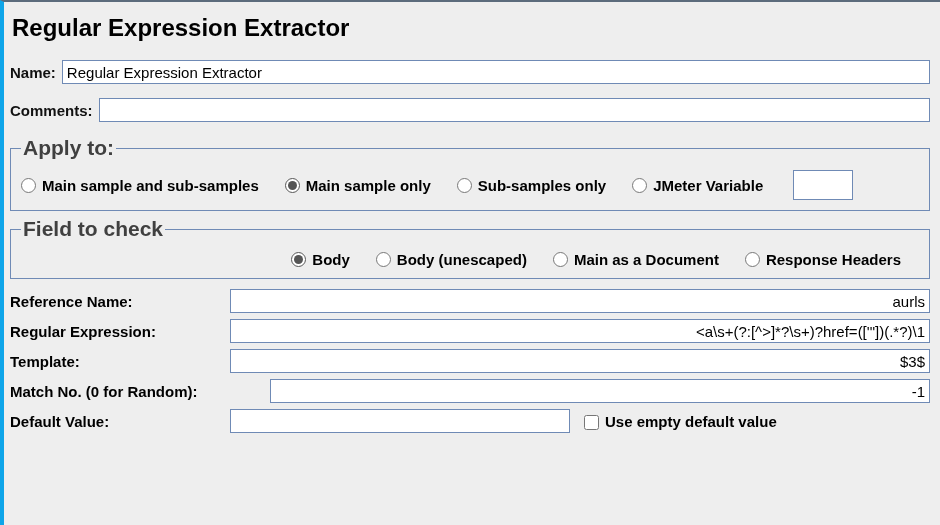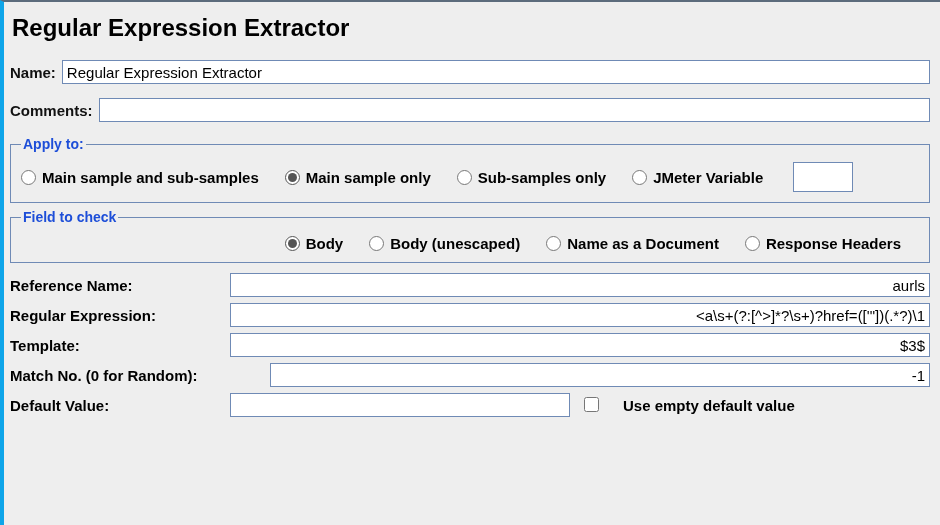--- a/index.html
+++ b/index.html
@@ -44,23 +44,23 @@
     font-family: Arial, Helvetica, sans-serif;
   }
   fieldset {
     border: 1px solid #6f8ab5;
     margin: 4px 0 6px 0;
     padding: 10px 10px 10px 10px;
     background: #eeeeee;
   }
   fieldset legend {
     font-weight: bold;
-    color: #1d4ed8;
+    color: #404040;
     padding: 0 2px;
-    font-size: 14px;
+    font-size: 21px;
   }
   .radio-row {
     display: flex;
     align-items: center;
     flex-wrap: nowrap;
     gap: 8px;
   }
   .radio-row.center {
     justify-content: flex-end;
   }
@@ -114,23 +114,22 @@
     width: 340px;
     height: 24px;
     border: 1px solid #6f8ab5;
     background: #fff;
     padding: 2px 4px;
     font-size: 15px;
     font-family: Arial, Helvetica, sans-serif;
   }
   .checkbox-row {
     display: inline-flex;
-    align-items: flex-start;
+    align-items: flex-end;
     margin-left: 14px;
-    gap: 18px;
   }
   .checkbox-row input[type="checkbox"] {
     width: 15px; height: 15px;
     margin: 0 6px 0 0;
     accent-color: #555;
     border: 1px solid #6f8ab5;
   }
   .checkbox-row span {
     font-weight: bold;
     font-size: 15px;
@@ -182,21 +181,21 @@
       <label class="radio-opt">
         <input type="radio" name="field_to_check" checked="" style="">
         <span>Body</span>
       </label>
       <label class="radio-opt">
         <input type="radio" name="field_to_check" style="">
         <span>Body (unescaped)</span>
       </label>
       <label class="radio-opt">
         <input type="radio" name="field_to_check" style="">
-        <span>Name as a Document</span>
+        <span>Main as a Document</span>
       </label>
       <label class="radio-opt">
         <input type="radio" name="field_to_check" style="">
         <span>Response Headers</span>
       </label>
     </div>
   </fieldset>
 
   <div class="form-grid">
 

